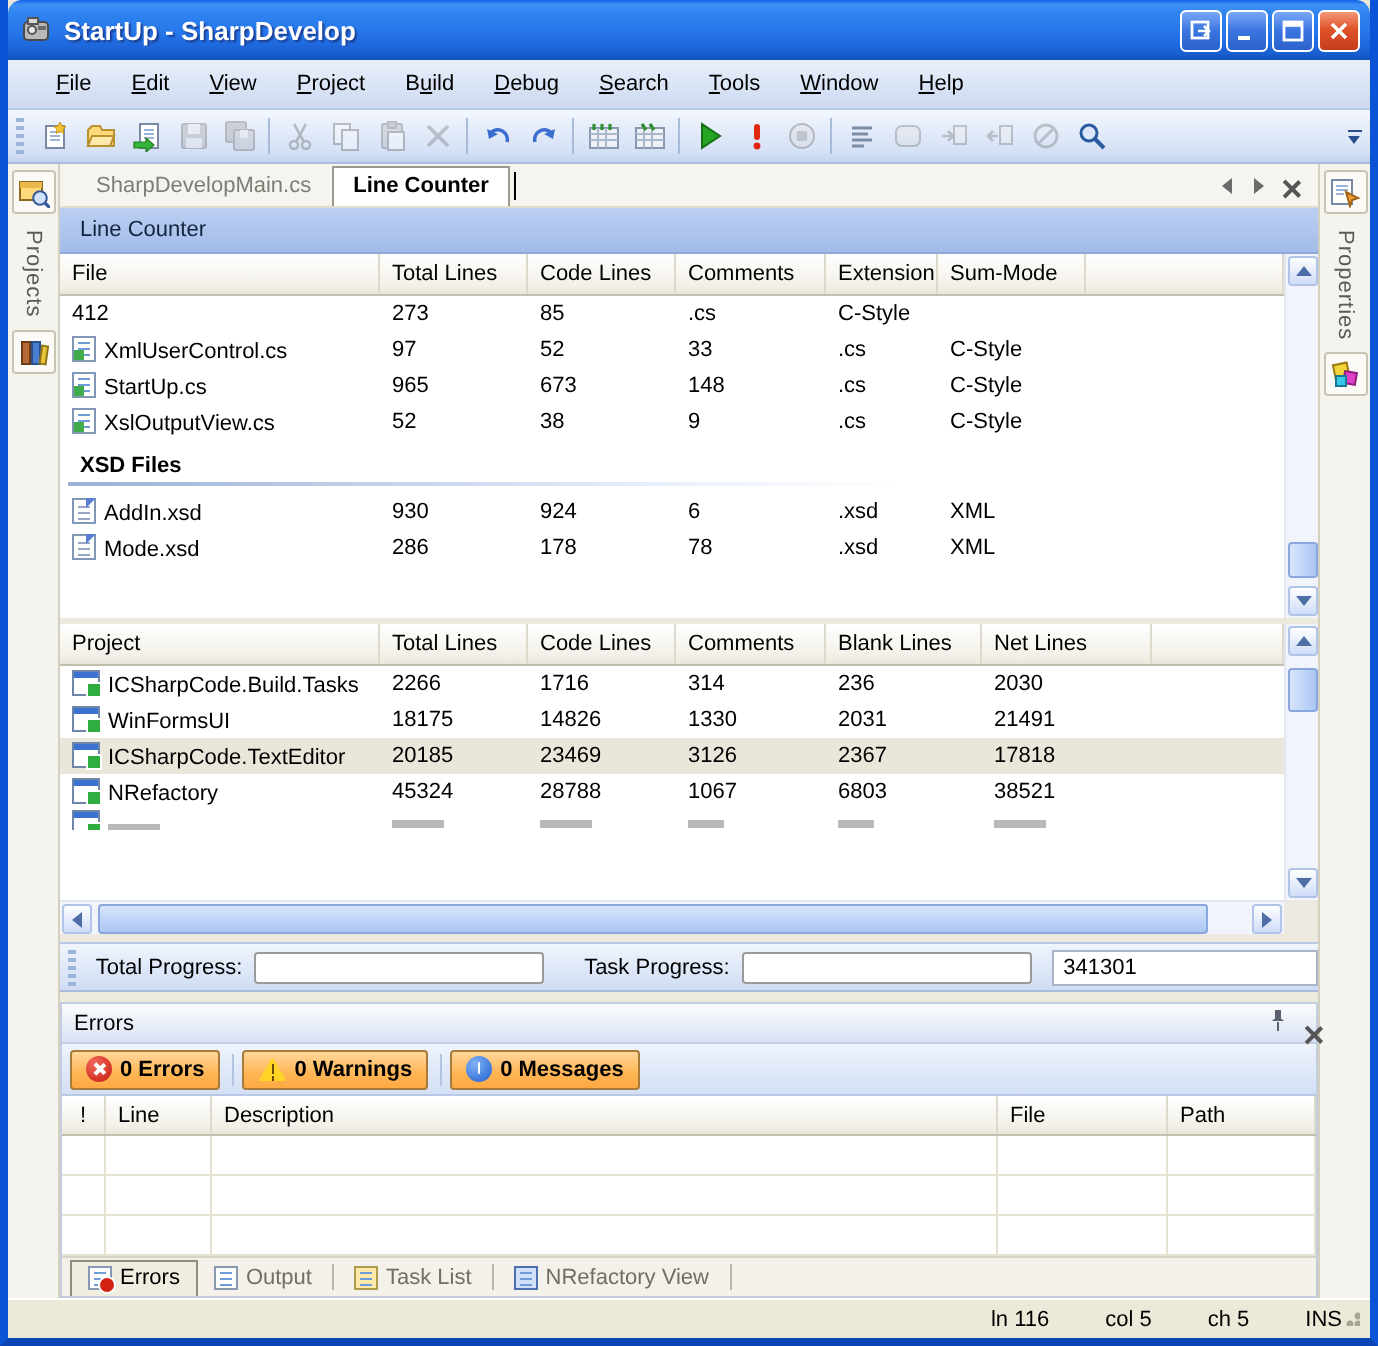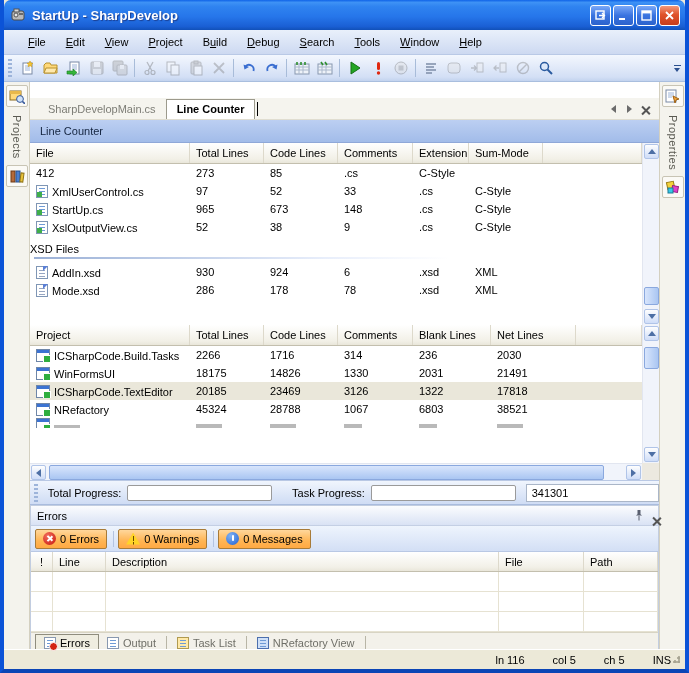--- a/index.html
+++ b/index.html
@@ -36,21 +36,21 @@
   .docarea{flex:0 0 567px;height:567px;display:flex;background:#ece9d8;}
   .padstrip{flex:0 0 26px;background:#f4f3ed;display:flex;flex-direction:column;align-items:center;padding-top:3px;}
   .padstrip.right{border-left:1px solid #d4d0c0;}
   .padstrip.left{border-right:1px solid #d4d0c0;}
   .pad-btn{width:22px;height:22px;display:flex;align-items:center;justify-content:center;border:1px solid #c8c4b4;border-radius:2px;background:#fbfaf6;margin-bottom:2px;}
   .vlabel{writing-mode:vertical-rl;color:#5a5a52;padding:6px 0;letter-spacing:.5px;}
 
   .centercol{flex:0 0 629px;width:629px;display:flex;flex-direction:column;background:#fff;}
 
   
-  .tabstrip{height:22px;flex:0 0 22px;background:#f5f4ee;display:flex;align-items:flex-end;padding-left:8px;border-bottom:1px solid #e0ddd0;margin-top:16px;}
+  .tabstrip{height:22px;flex:0 0 22px;background:#f5f4ee;display:flex;align-items:flex-end;padding-left:8px;border-bottom:1px solid #e0ddd0;}
   .dtab{padding:3px 10px 4px;color:#7d7d76;cursor:default;}
   .dtab.active{background:#fff;border:1px solid #9c9a8c;border-bottom:none;font-weight:bold;color:#000;}
   .caret{width:1px;height:14px;background:#000;margin:0 0 3px 2px;}
   .tabnav{margin-left:auto;display:flex;align-items:center;padding:0 6px 3px 0;color:#666;}
   .tabnav .nv{width:16px;height:14px;display:flex;align-items:center;justify-content:center;}
   .tri-l{width:0;height:0;border-top:4px solid transparent;border-bottom:4px solid transparent;border-right:5px solid #6b6b6b;}
   .tri-r{width:0;height:0;border-top:4px solid transparent;border-bottom:4px solid transparent;border-left:5px solid #6b6b6b;}
   .xicon{position:relative;width:9px;height:9px;}
   .xicon::before,.xicon::after{content:"";position:absolute;left:4px;top:0;width:1.6px;height:11px;background:#555;}
   .xicon::before{transform:rotate(45deg);}  .xicon::after{transform:rotate(-45deg);}
@@ -64,21 +64,21 @@
   .lv2{flex:0 0 155px;height:155px;}
   .lvinner{position:absolute;left:0;top:0;right:17px;bottom:0;overflow:hidden;}
   .lv2 .lvinner{bottom:17px;}
   .lvh{height:21px;background:linear-gradient(180deg,#ffffff,#f2f0e7 80%,#e9e6da);border-bottom:1px solid #c3bfae;align-items:stretch;}
   .hcell{border-right:1px solid #ddd9cb;display:flex;align-items:center;padding-left:6px;white-space:nowrap;overflow:hidden;}
   .t1grid{display:grid;grid-template-columns:160px 74px 74px 75px 56px 74px 1fr;}
   .t2grid{display:grid;grid-template-columns:160px 74px 74px 75px 78px 85px 1fr;}
   .trow{height:18px;align-items:center;}
   .trow.hl{background:#eae7da;}
   .tcell{padding-left:6px;white-space:nowrap;overflow:hidden;}
-  .group-hd{margin:7px 0 2px;font-weight:normal;}
+  .group-hd{margin:7px 0 2px;padding-left:10px;font-weight:bold;}
   .group-line{height:2px;margin:1px 0 4px 4px;width:68%;background:linear-gradient(90deg,#9ab0d6,#e8eefb 70%,transparent);}
   .fi{display:inline-block;width:12px;height:13px;margin-right:4px;vertical-align:-2px;position:relative;}
   .cs-file-icon,.xsd-file-icon{background:#fff;border:1px solid #7f96b5;}
   .cs-file-icon::before{content:"";position:absolute;left:2px;right:2px;top:2px;height:8px;background:repeating-linear-gradient(180deg,#6f9bd6 0 1px,transparent 1px 3px);}
   .cs-file-icon::after{content:"";position:absolute;left:0px;bottom:0px;width:5px;height:5px;background:#3fae4a;}
   .xsd-file-icon::before{content:"";position:absolute;left:2px;right:2px;top:3px;height:8px;background:repeating-linear-gradient(180deg,#97a6c2 0 1px,transparent 1px 3px);}
   .xsd-file-icon::after{content:"";position:absolute;right:-1px;top:-1px;border-left:5px solid #5a7fd6;border-bottom:5px solid transparent;}
   .project-icon{width:14px;background:#fff;border:1px solid #6e86a8;}
   .project-icon::before{content:"";position:absolute;left:0;right:0;top:0;height:3px;background:#3c73d2;}
   .project-icon::after{content:"";position:absolute;right:-2px;bottom:-2px;width:6px;height:6px;background:#2fae3f;border:1px solid #fff;}
@@ -106,21 +106,21 @@
   .pb-label{margin:0 6px 0 6px;white-space:nowrap;}
   .pbar{width:150px;height:16px;background:#fff;border:1px solid #9a9a9a;border-radius:2px;padding:1px;margin-right:6px;}
   .pbar .fill{height:100%;width:100%;background:repeating-linear-gradient(90deg,#59d859 0,#2cc32c 5px,#fff 6px,#fff 8px);}
   .pb-value{width:138px;height:18px;background:#fff;border:1px solid #aab6c8;display:flex;align-items:center;padding-left:5px;margin-left:4px;}
 
   
   .errors-panel{flex:0 0 148px;height:148px;display:flex;flex-direction:column;background:#fff;border:1px solid #c2cde0;}
   .ep-title{height:20px;flex:0 0 20px;background:linear-gradient(180deg,#fbfcfe,#d9e2f4);display:flex;align-items:center;padding:0 6px;border-bottom:1px solid #c4cfe4;}
   .ep-title .t{flex:1;}
   .ep-tools{height:26px;flex:0 0 26px;background:linear-gradient(180deg,#eef4fd,#d3dff5);display:flex;align-items:center;padding-left:4px;border-bottom:1px solid #b9c8e4;}
-  .ebtn{height:20px;display:flex;align-items:center;padding:0 7px;margin-right:2px;background:linear-gradient(180deg,#ffd79c,#ffb554 60%,#ffa943);border:1px solid #a87b38;border-radius:2px;}
+  .ebtn{height:20px;display:flex;align-items:center;padding:0 7px;margin-right:2px;background:linear-gradient(180deg,#ffd79c,#ffb554 60%,#ffa943);border:1px solid #a87b38;border-radius:2px;font-weight:bold;}
   .ebtn .lbl{margin-left:4px;}
   .vsep{width:1px;height:16px;background:#b4c3e0;margin:0 4px;}
   .err-ico{width:13px;height:13px;border-radius:50%;background:radial-gradient(circle at 35% 30%,#f16a5a,#c6190f);position:relative;}
   .err-ico::before,.err-ico::after{content:"";position:absolute;left:6px;top:3px;width:1.6px;height:7px;background:#fff;}
   .err-ico::before{transform:rotate(45deg);} .err-ico::after{transform:rotate(-45deg);}
   .warn-ico{width:14px;height:12px;background:#ffd427;clip-path:polygon(50% 0,100% 100%,0 100%);position:relative;}
   .warn-ico::after{content:"";position:absolute;left:6.4px;top:3px;width:1.6px;height:5px;background:#6b4a00;box-shadow:0 6px 0 #6b4a00;}
   .msg-ico{width:13px;height:13px;border-radius:50%;background:radial-gradient(circle at 35% 30%,#7fb2f5,#1f5fd0);position:relative;}
   .msg-ico::after{content:"";position:absolute;left:5.8px;top:3px;width:1.6px;height:6px;background:#fff;box-shadow:0 -0px 0 #fff;border-radius:1px;}
   .egrid{display:grid;grid-template-columns:22px 53px 393px 85px 1fr;}
@@ -495,21 +495,21 @@
                 <div class="tcell">14826</div>
                 <div class="tcell">1330</div>
                 <div class="tcell">2031</div>
                 <div class="tcell">21491</div>
               </div>
               <div class="trow t2grid hl">
                 <div class="tcell"><span class="fi project-icon"></span><span>ICSharpCode.TextEditor</span></div>
                 <div class="tcell">20185</div>
                 <div class="tcell">23469</div>
                 <div class="tcell">3126</div>
-                <div class="tcell">1322</div>
+                <div class="tcell">2367</div>
                 <div class="tcell">17818</div>
               </div>
               <div class="trow t2grid">
                 <div class="tcell"><span class="fi project-icon"></span><span>NRefactory</span></div>
                 <div class="tcell">45324</div>
                 <div class="tcell">28788</div>
                 <div class="tcell">1067</div>
                 <div class="tcell">6803</div>
                 <div class="tcell">38521</div>
               </div>

